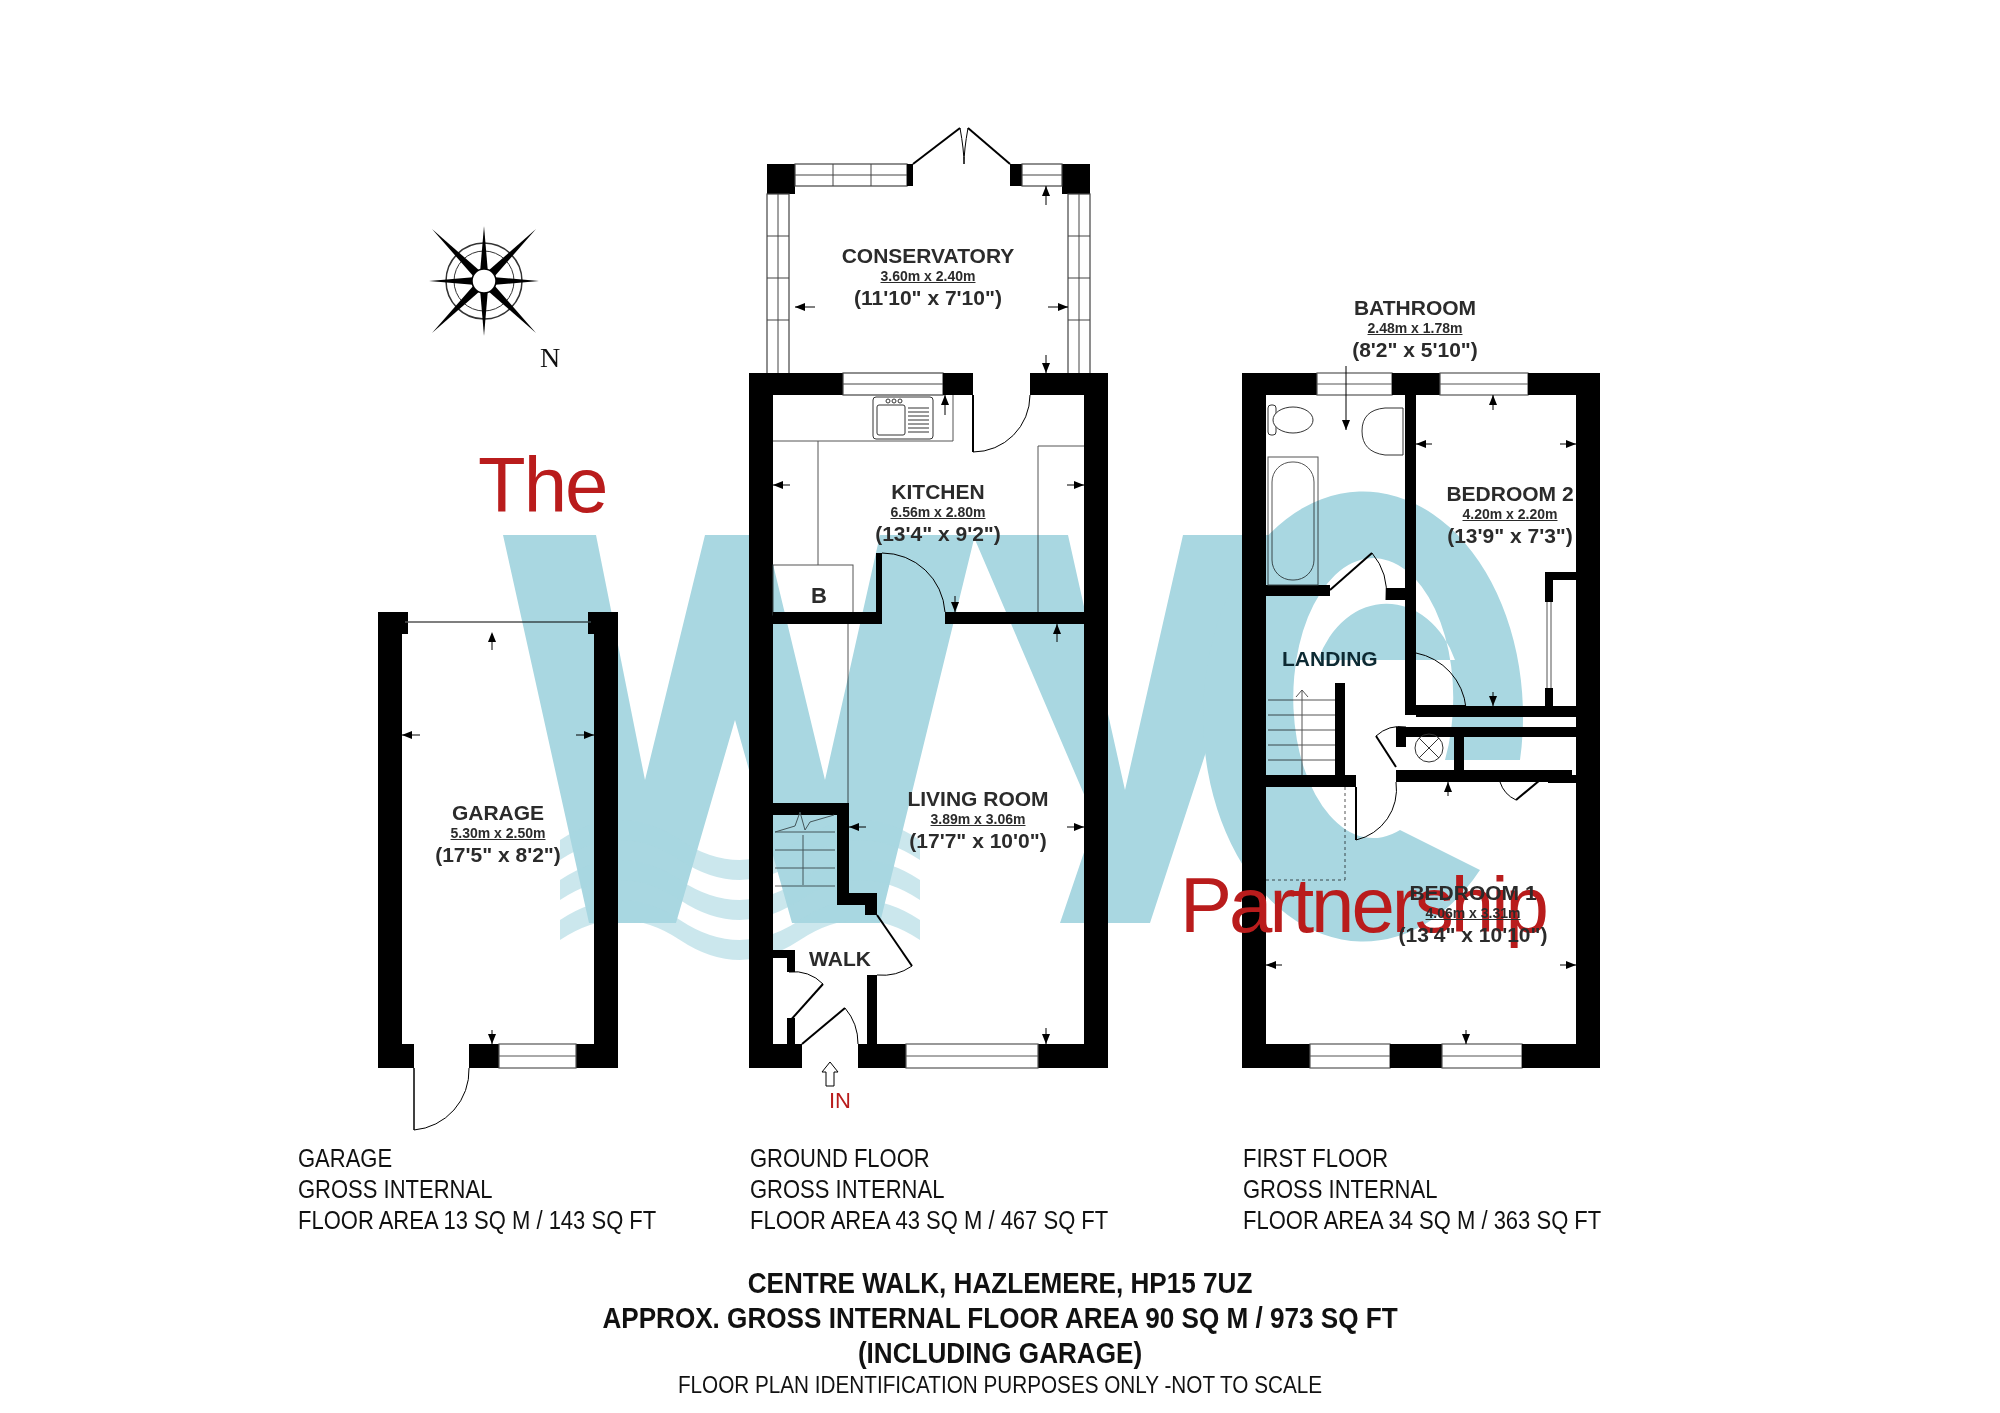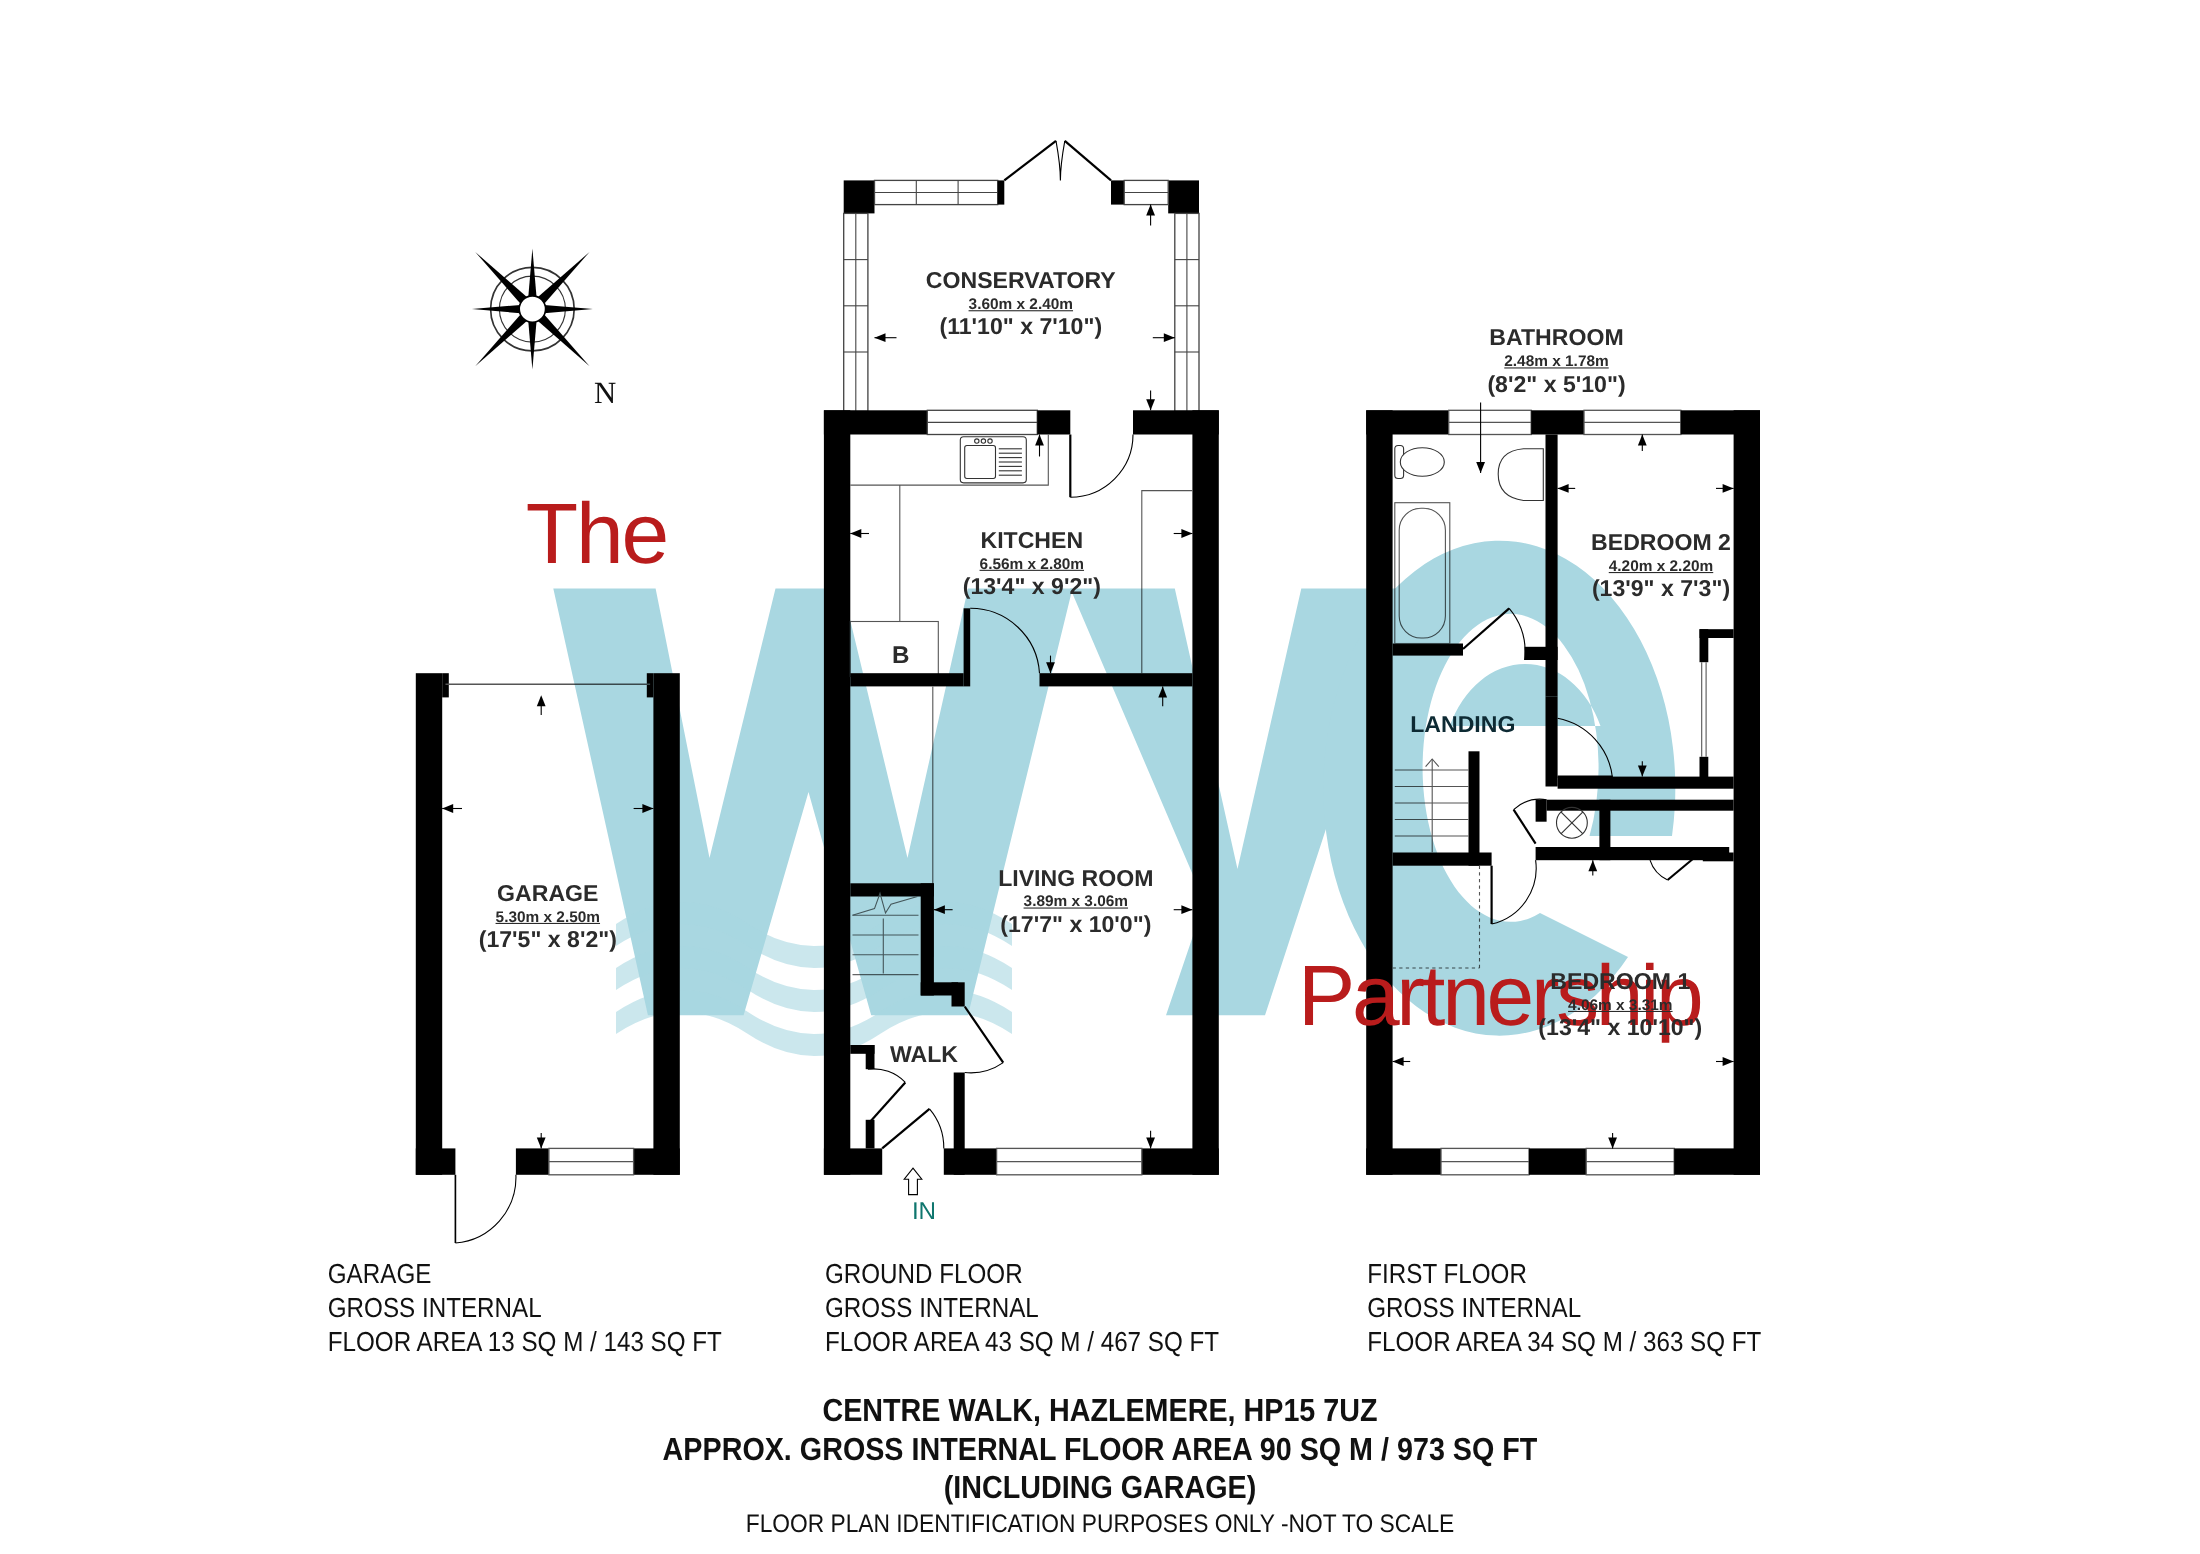--- a/index.html
+++ b/index.html
@@ -9,21 +9,21 @@
   .label .rn { font-size:21px; display:block; }
   .label .dm { font-size:14px; display:block;text-decoration:underline; }
   .label .di { font-size:21px; display:block; }
   .summary { position:absolute; font-family:"Liberation Sans", sans-serif; font-size:25px; color:#111; line-height:31px; transform:scaleX(0.88); transform-origin:left top; }
   .summary div { white-space:nowrap; }
   .title-block { position:absolute; left:0; width:2000px; text-align:center; font-family:"Liberation Sans", sans-serif; color:#111;margin-top:14px; }
   .title-block .t1, .title-block .t2, .title-block .t3 { font-weight:bold; font-size:29px; line-height:35px; transform:scaleX(0.9); }
   .title-block .t4 { font-size:23px; line-height:28px; transform:scaleX(0.9); }
   .wm-text { position:absolute; font-family:"Liberation Sans", sans-serif; color:#b91c1c; font-weight:normal; }
   .north { position:absolute; font-family:"Liberation Serif", serif; font-size:28px; color:#111; }
-  .in-label { position:absolute; font-family:"Liberation Sans", sans-serif; font-size:22px; color:#0f766e; }
+  .in-label { position:absolute; font-family:"Liberation Sans", sans-serif; font-size:22px; color:#b91c1c; }
   .b-label { position:absolute; font-family:"Liberation Sans", sans-serif; font-weight:bold; font-size:22px; color:#2b2b2b; }
 </style>
 </head>
 <body>
 
 <svg id="plan" viewBox="0 0 2000 1413" xmlns="http://www.w3.org/2000/svg">
 
   <g>
 
     <rect x="378" y="612" width="24" height="456" fill="#000"></rect>

